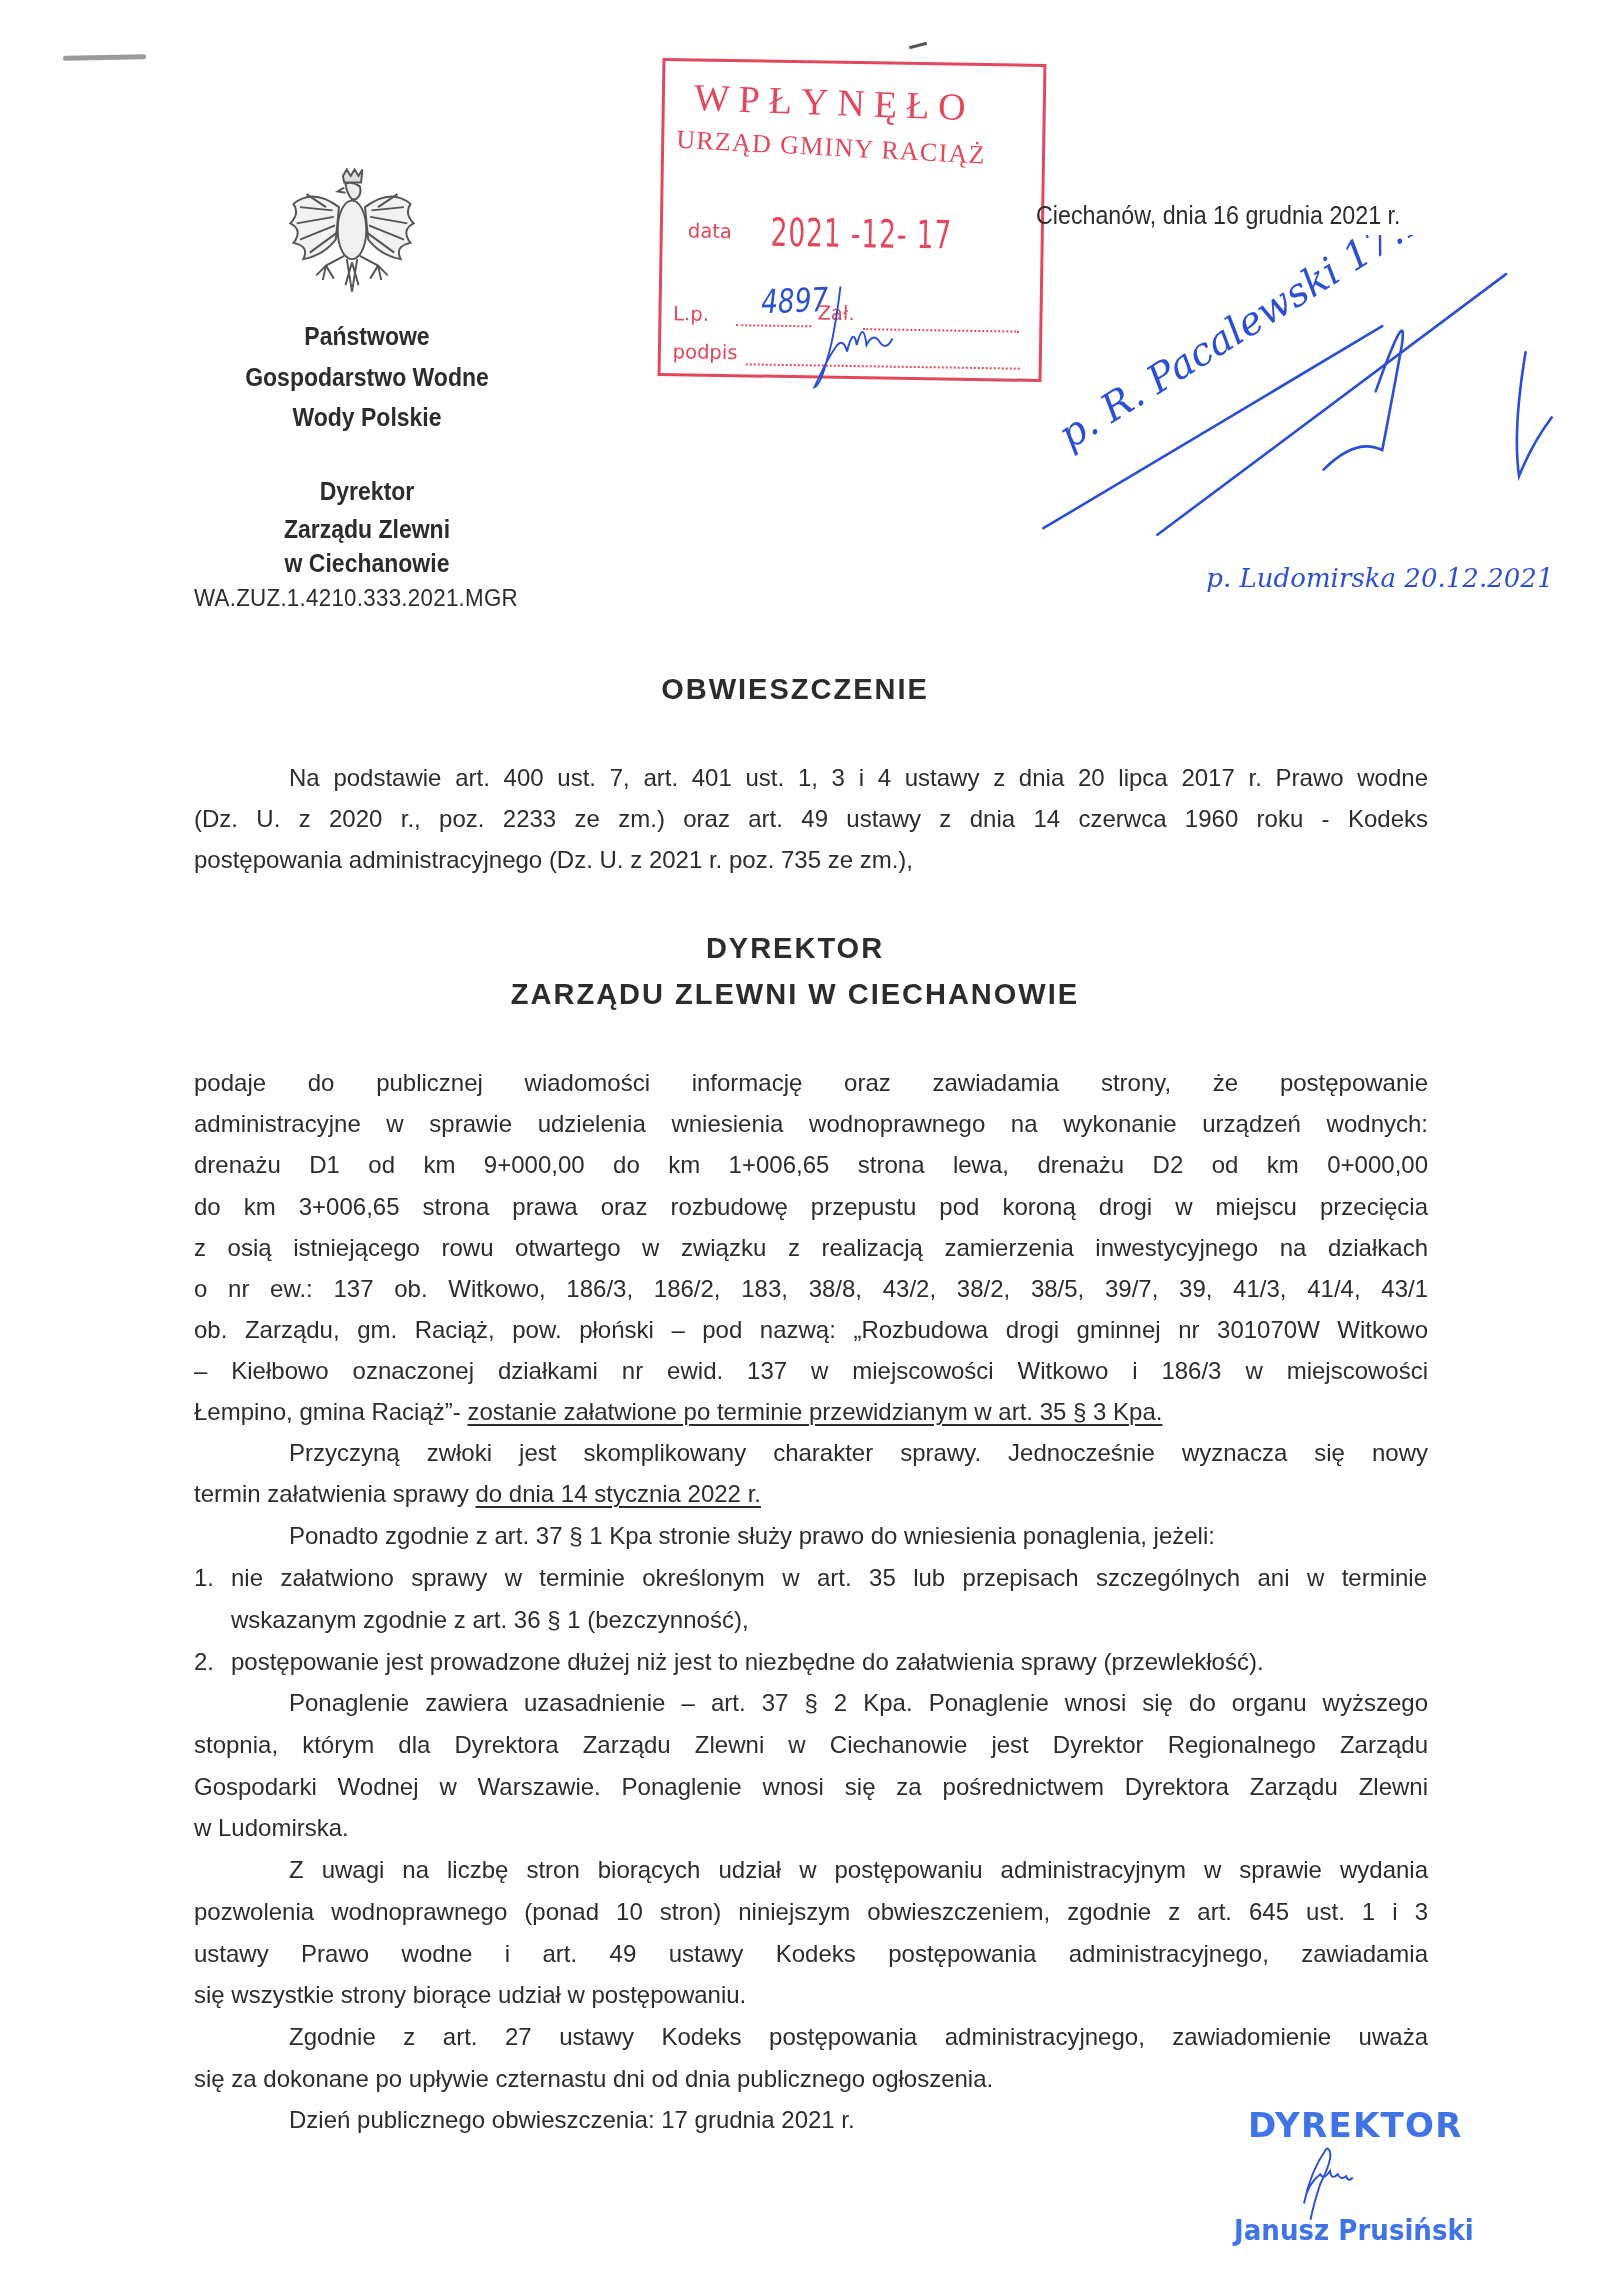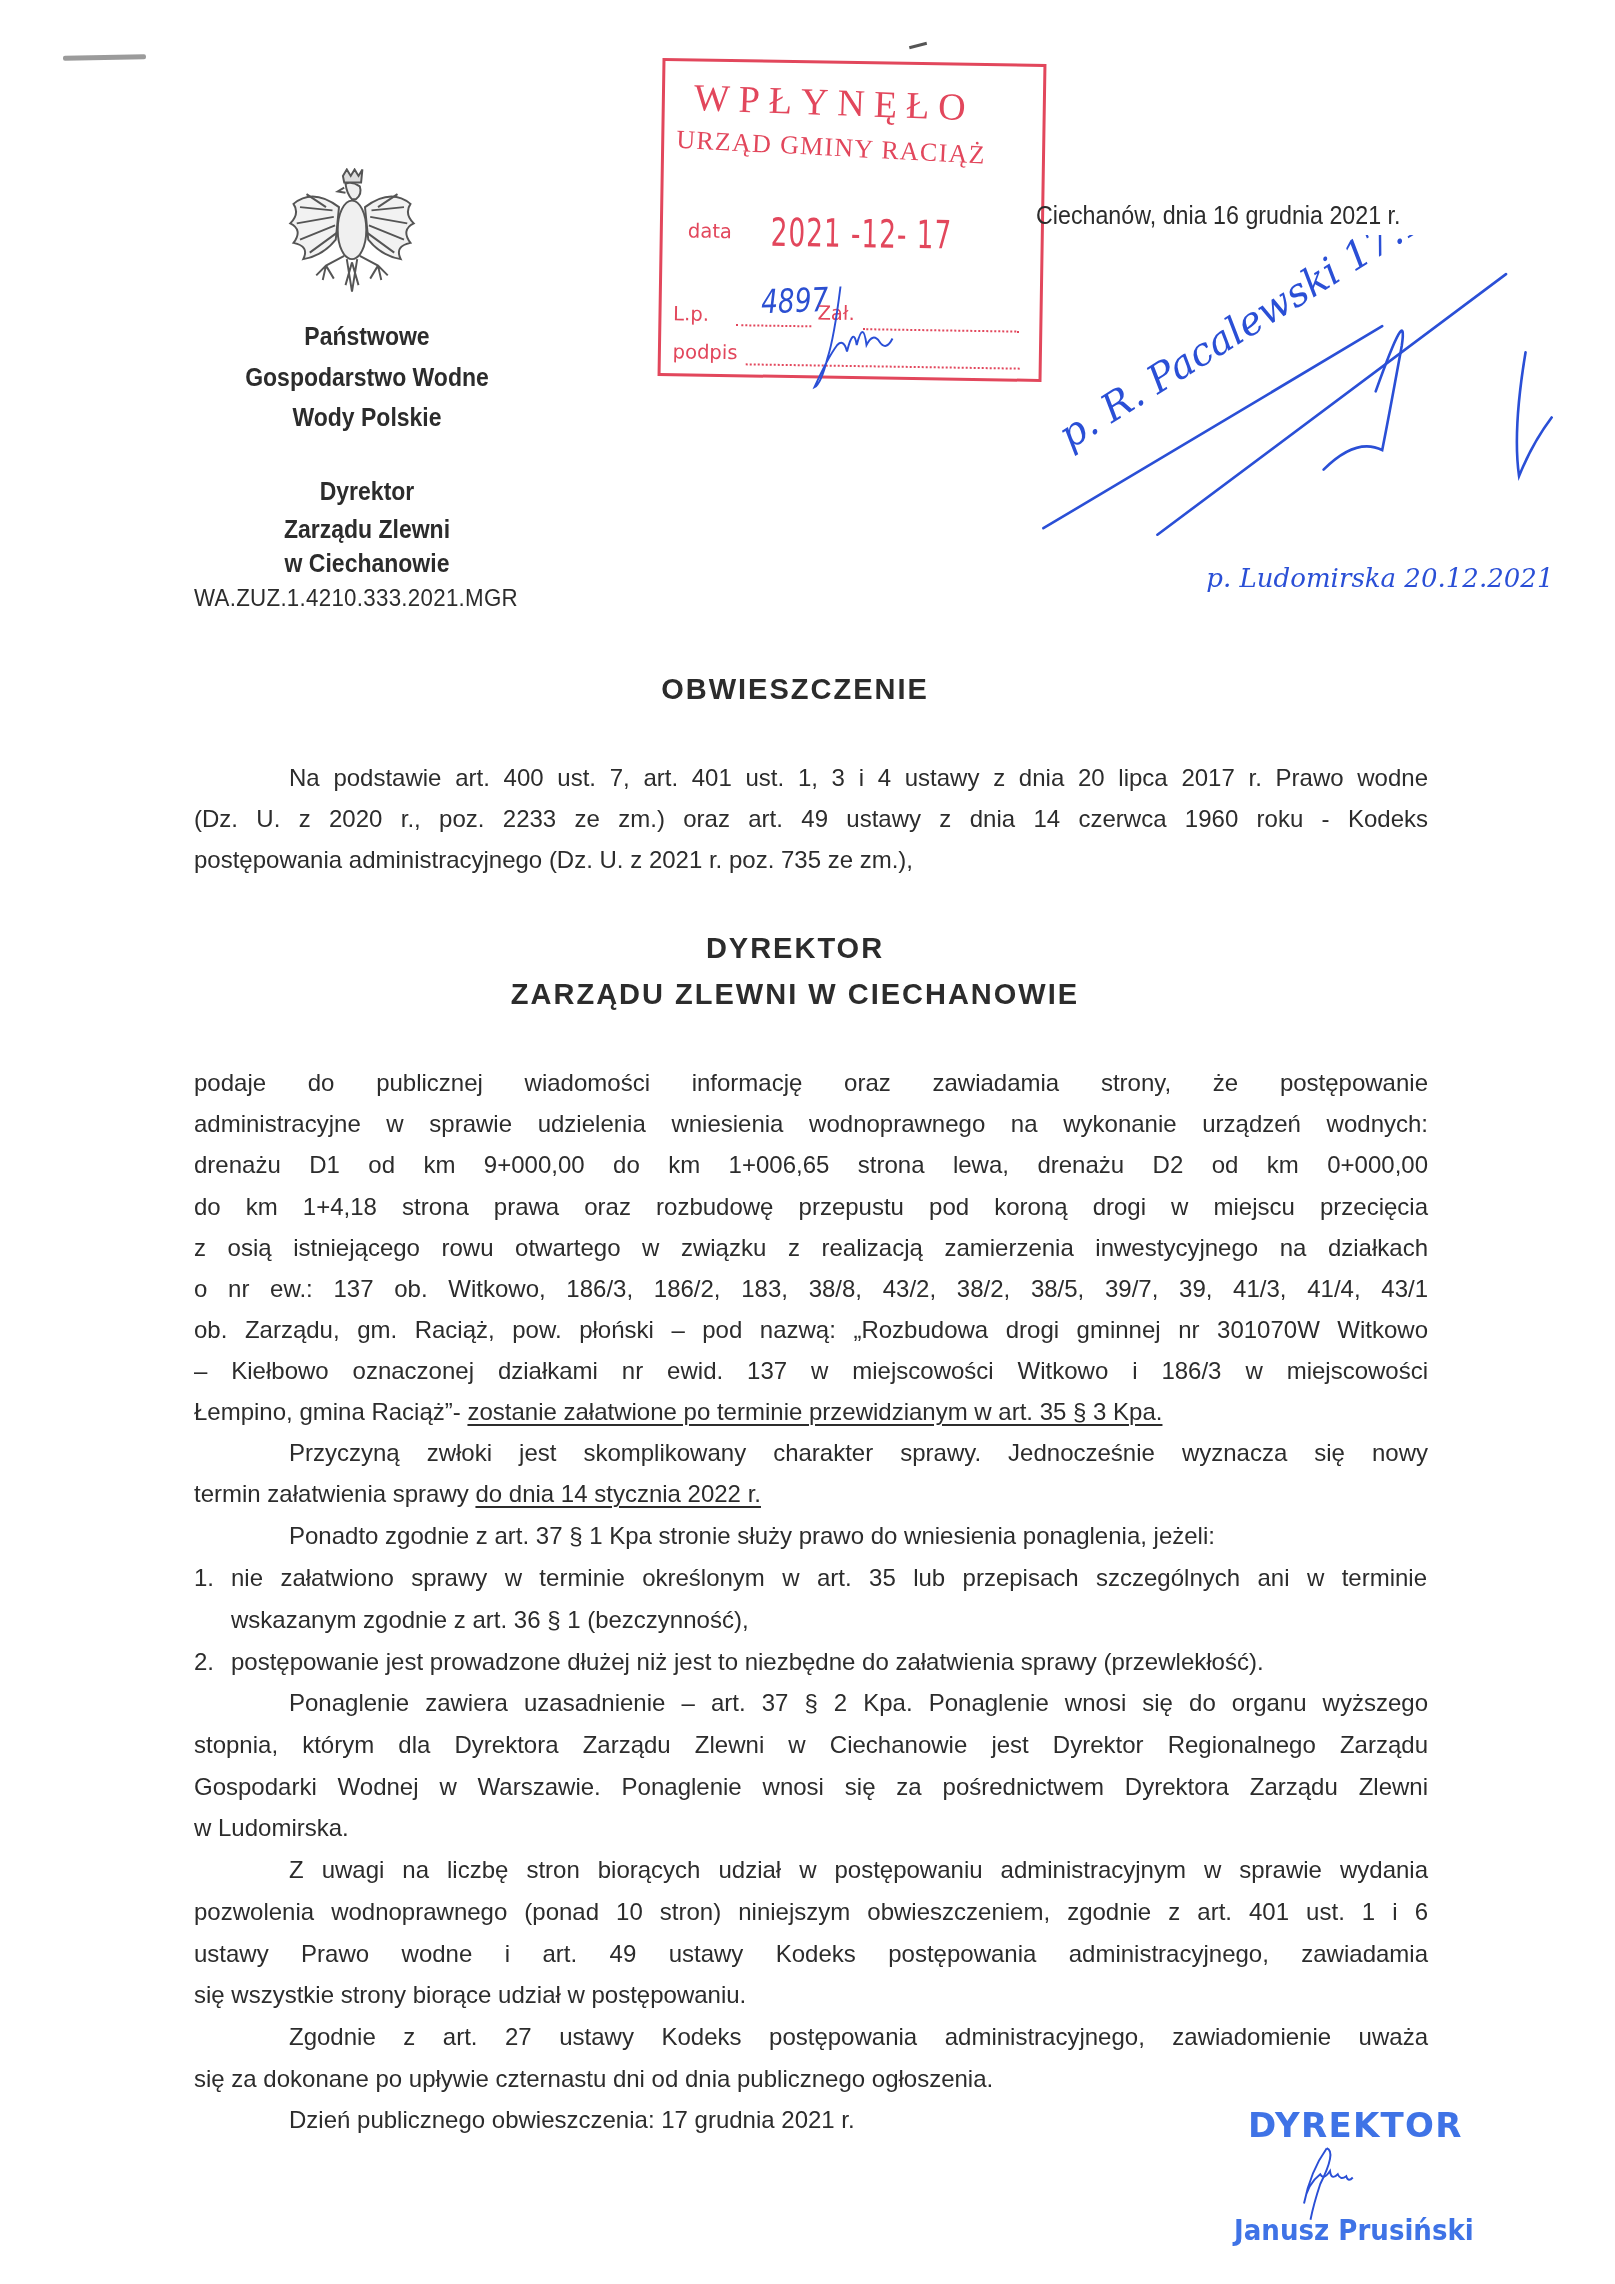--- a/index.html
+++ b/index.html
@@ -114,21 +114,21 @@
 <div class="line indent" style="top:763px">Na podstawie art. 400 ust. 7, art.  401 ust. 1, 3 i 4 ustawy z dnia 20 lipca 2017 r. Prawo wodne</div>
 <div class="line" style="top:804px">(Dz. U. z 2020 r., poz. 2233 ze zm.) oraz art. 49 ustawy z dnia 14 czerwca 1960 roku - Kodeks</div>
 <div class="line last" style="top:845px">postępowania administracyjnego (Dz. U. z 2021 r. poz. 735 ze zm.),</div>
 
 <div class="title" style="top:930px; left:-13px;">DYREKTOR</div>
 <div class="title" style="top:976px; left:-13px;">ZARZĄDU ZLEWNI W CIECHANOWIE</div>
 
 <div class="line" style="top:1068px">podaje do publicznej wiadomości informację oraz zawiadamia strony, że postępowanie</div>
 <div class="line" style="top:1109px">administracyjne w sprawie udzielenia wniesienia wodnoprawnego na wykonanie urządzeń wodnych:</div>
 <div class="line" style="top:1150px">drenażu D1 od km 9+000,00 do km 1+006,65 strona lewa, drenażu D2 od km 0+000,00</div>
-<div class="line" style="top:1192px">do km 1+4,18 strona prawa oraz rozbudowę przepustu pod koroną drogi w miejscu przecięcia</div>
+<div class="line" style="top:1192px">do km 3+006,65 strona prawa oraz rozbudowę przepustu pod koroną drogi w miejscu przecięcia</div>
 <div class="line" style="top:1233px">z osią istniejącego rowu otwartego w związku z realizacją zamierzenia inwestycyjnego na działkach</div>
 <div class="line" style="top:1274px">o nr ew.: 137 ob. Witkowo, 186/3, 186/2, 183, 38/8, 43/2, 38/2, 38/5, 39/7, 39, 41/3, 41/4, 43/1</div>
 <div class="line" style="top:1315px">ob. Zarządu, gm. Raciąż, pow. płoński – pod nazwą: „Rozbudowa drogi gminnej nr 301070W Witkowo</div>
 <div class="line" style="top:1356px">– Kiełbowo oznaczonej działkami nr ewid. 137 w miejscowości Witkowo i 186/3 w miejscowości</div>
 <div class="line last" style="top:1397px"><span>Łempino, gmina Raciąż”- </span><span class="u">zostanie załatwione po terminie przewidzianym w art. 35 § 3 Kpa.</span></div>
 
 <div class="line indent" style="top:1438px">Przyczyną zwłoki jest skomplikowany charakter sprawy. Jednocześnie wyznacza się nowy</div>
 <div class="line last" style="top:1479px"><span>termin załatwienia sprawy </span><span class="u">do dnia 14 stycznia 2022 r.</span></div>
 
 <div class="line indent last" style="top:1521px">Ponadto zgodnie z art. 37 § 1 Kpa stronie służy prawo do wniesienia ponaglenia, jeżeli:</div>
@@ -138,21 +138,21 @@
 <div class="line list-cont last" style="top:1605px">wskazanym zgodnie z art. 36 § 1 (bezczynność),</div>
 <div class="list-marker" style="top:1647px">2.</div>
 <div class="line list-cont last" style="top:1647px">postępowanie jest prowadzone dłużej niż jest to niezbędne do załatwienia sprawy (przewlekłość).</div>
 
 <div class="line indent" style="top:1688px">Ponaglenie zawiera uzasadnienie – art. 37 § 2 Kpa. Ponaglenie wnosi się do organu wyższego</div>
 <div class="line" style="top:1730px">stopnia, którym dla Dyrektora Zarządu Zlewni w Ciechanowie jest Dyrektor Regionalnego Zarządu</div>
 <div class="line" style="top:1772px">Gospodarki Wodnej w Warszawie. Ponaglenie wnosi się za pośrednictwem Dyrektora Zarządu Zlewni</div>
 <div class="line last" style="top:1813px">w Ludomirska.</div>
 
 <div class="line indent" style="top:1855px">Z uwagi na liczbę stron biorących udział w postępowaniu administracyjnym w sprawie  wydania</div>
-<div class="line" style="top:1897px">pozwolenia wodnoprawnego (ponad 10 stron) niniejszym obwieszczeniem, zgodnie z art. 401 ust. 1 i 6</div>
+<div class="line" style="top:1897px">pozwolenia wodnoprawnego (ponad 10 stron) niniejszym obwieszczeniem, zgodnie z art. 645 ust. 1 i 3</div>
 <div class="line" style="top:1939px">ustawy Prawo wodne i art. 49 ustawy Kodeks postępowania administracyjnego, zawiadamia</div>
 <div class="line last" style="top:1980px">się wszystkie strony biorące udział w postępowaniu.</div>
 
 <div class="line indent" style="top:2022px">Zgodnie z art. 27 ustawy Kodeks postępowania administracyjnego, zawiadomienie uważa</div>
 <div class="line last" style="top:2064px">się za dokonane po upływie czternastu dni od dnia publicznego ogłoszenia.</div>
 
 <div class="line indent last" style="top:2105px">Dzień publicznego obwieszczenia: 17 grudnia 2021 r.</div>
 
 <div class="sig-title">DYREKTOR</div>
 <svg class="sig-scribble" viewBox="0 0 120 120">

